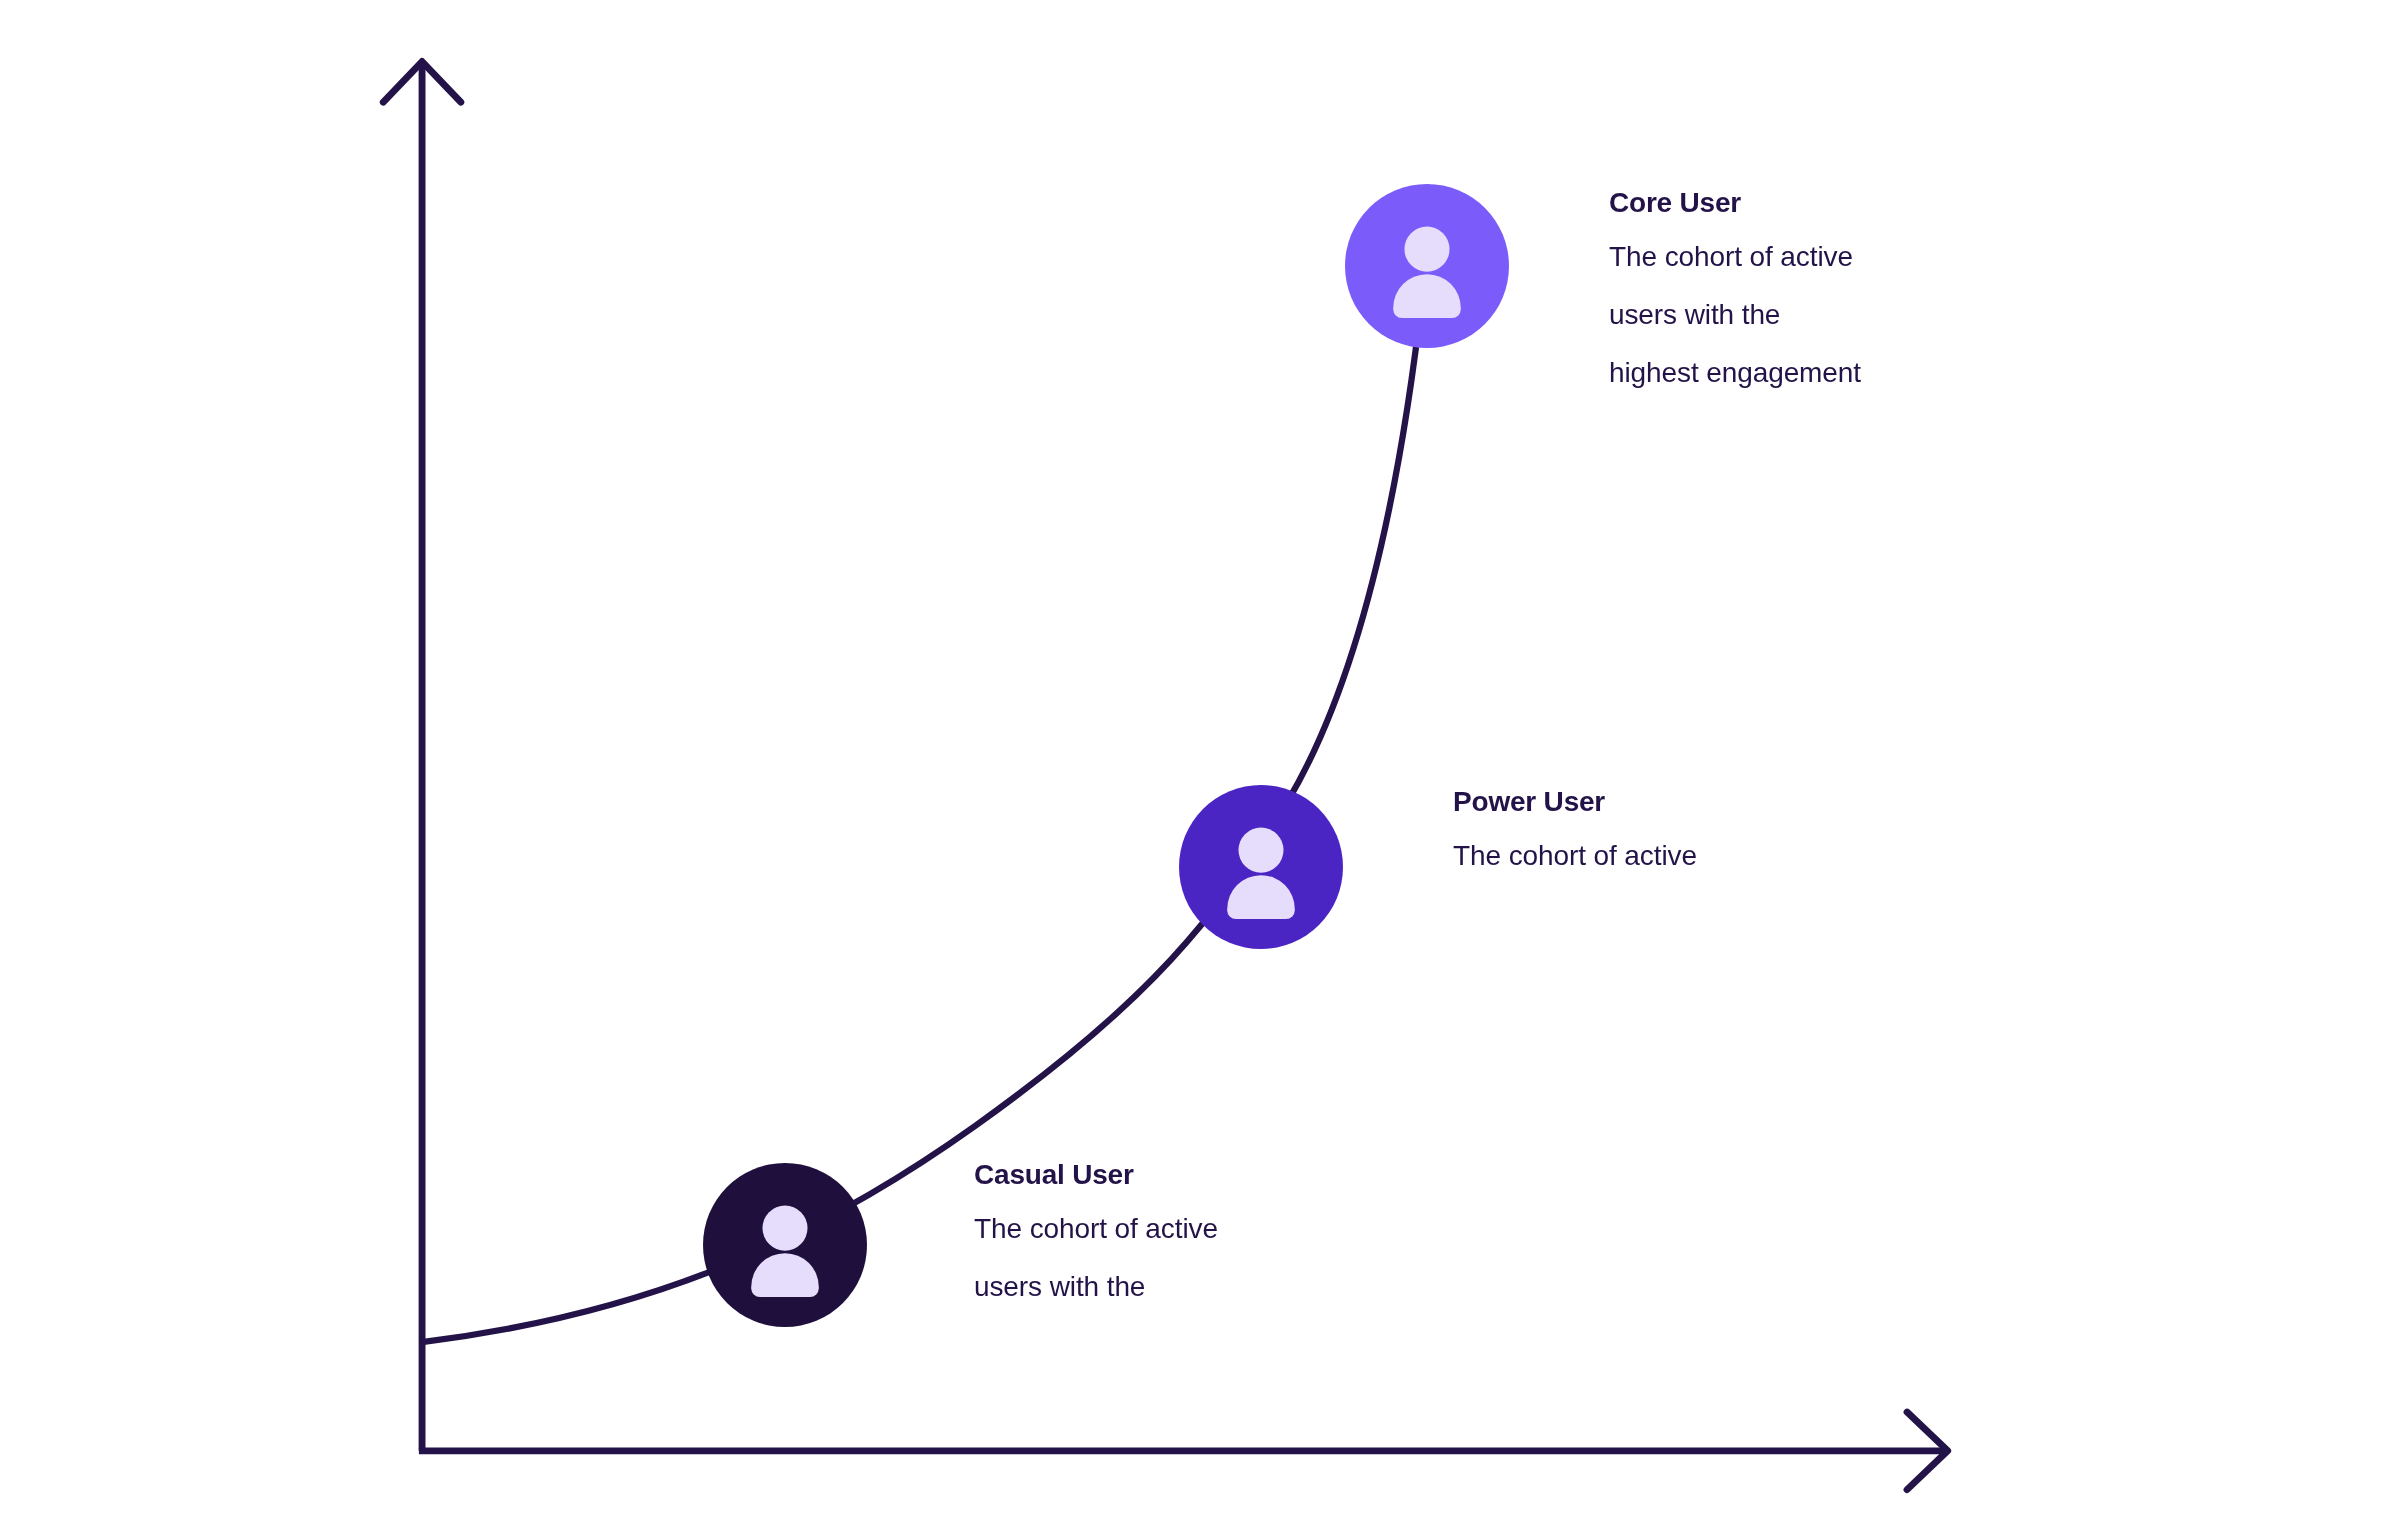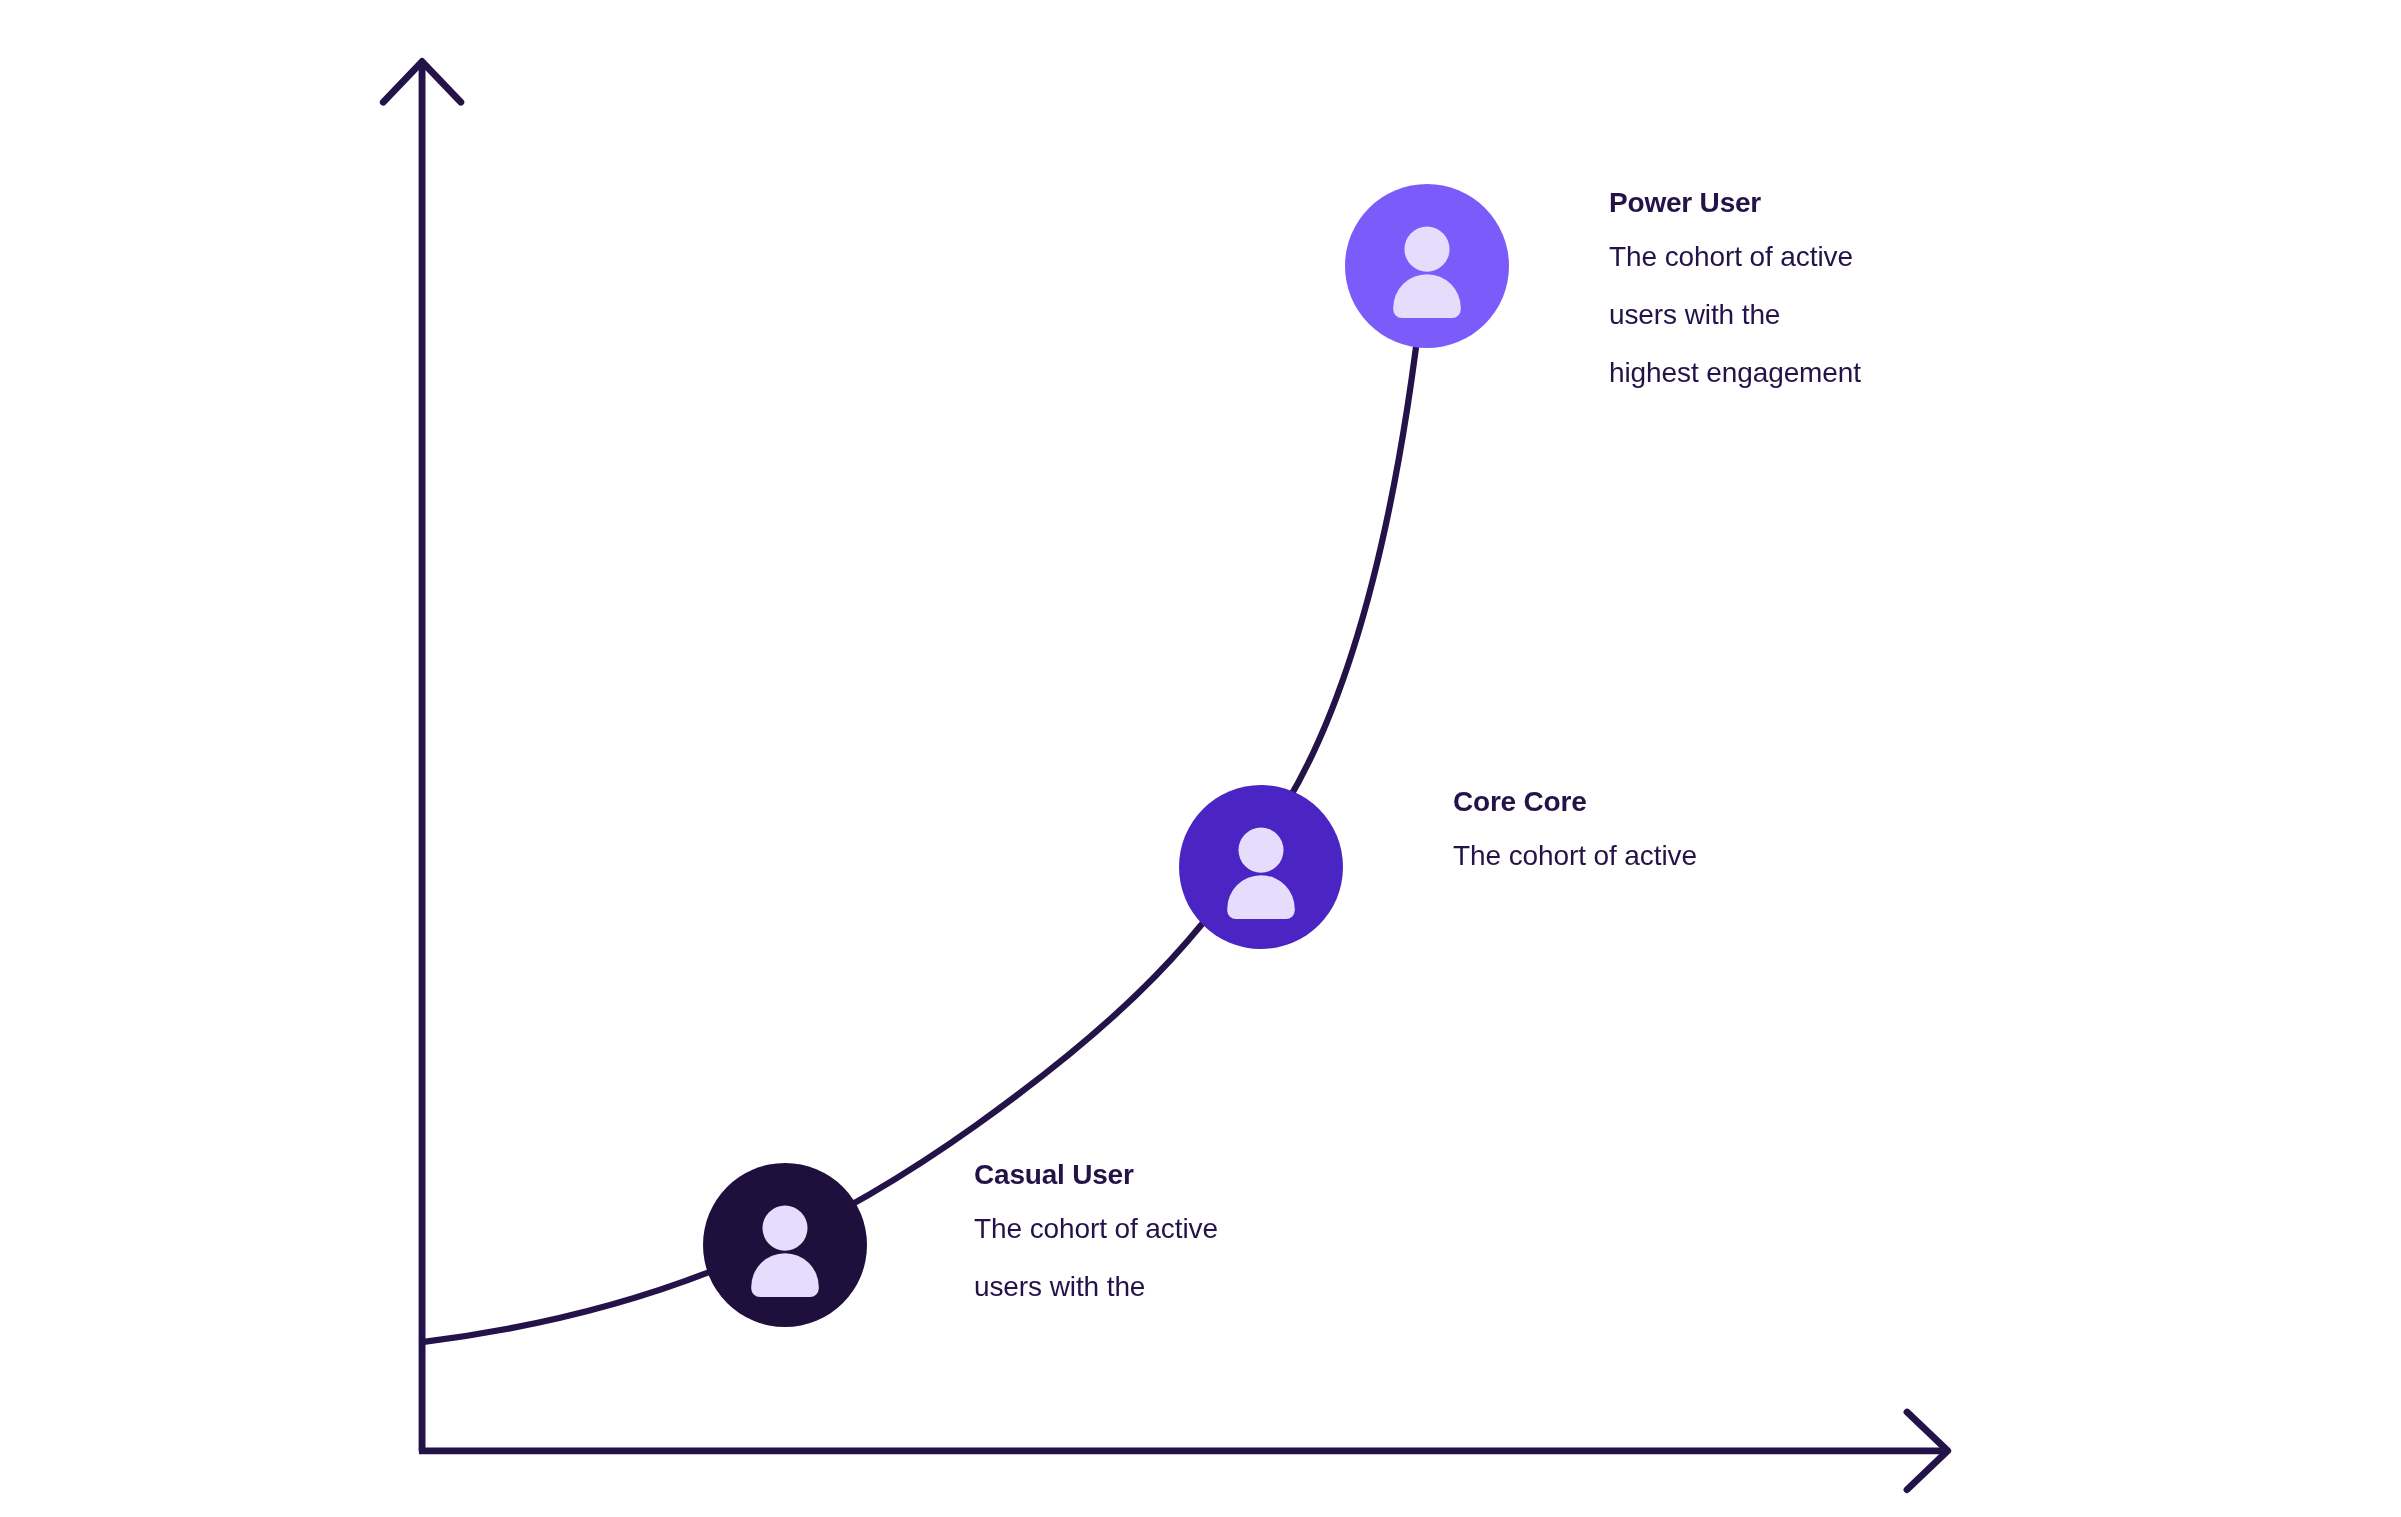--- a/index.html
+++ b/index.html
@@ -147,30 +147,30 @@
   </div>
 
   <div class="node node-power">
     <svg class="person-svg" viewBox="0 0 262 262">
       <circle cx="131" cy="104" r="36" fill="#E6DCFB"></circle>
       <path d="M 77 198 A 54 54 0 0 1 185 198 L 185 200 A 14 14 0 0 1 171 214 L 91 214 A 14 14 0 0 1 77 200 Z" fill="#E6DCFB"></path>
     </svg>
   </div>
 
   <div class="callout callout-power">
-    <div class="c-title">Power User</div>
+    <div class="c-title">Core User</div>
     <div class="c-body">
       <div class="nowrap">The cohort of active</div>
       <div class="nowrap">users with the</div>
       <div class="nowrap"><b>highest engagement</b></div>
     </div>
   </div>
 
   <div class="callout callout-core">
-    <div class="c-title">Core Core</div>
+    <div class="c-title">Power User</div>
     <div class="c-body">
       <div class="nowrap">The cohort of active</div>
     </div>
   </div>
 
   <div class="callout callout-casual">
     <div class="c-title">Casual User</div>
     <div class="c-body">
       <div class="nowrap">The cohort of active</div>
       <div class="nowrap">users with  the</div>

